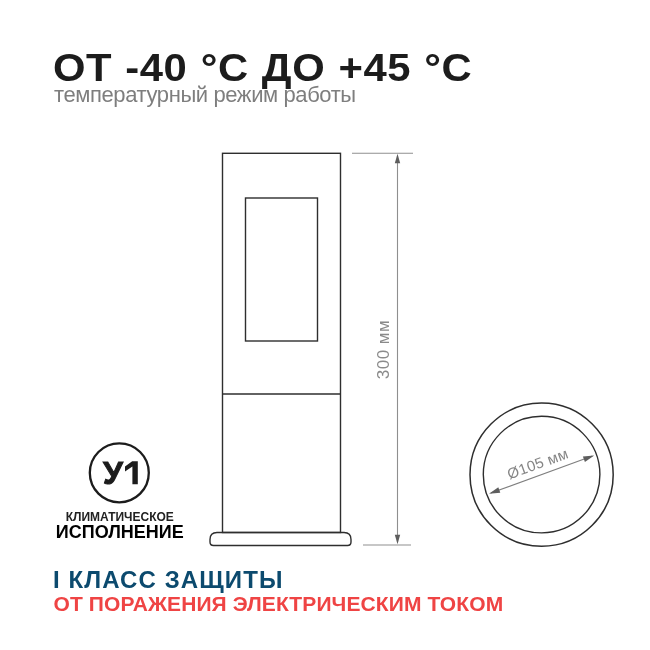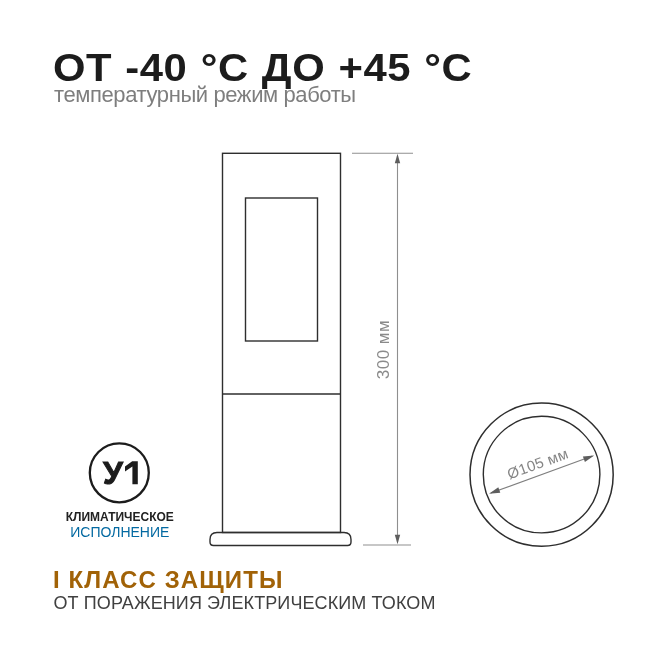--- a/index.html
+++ b/index.html
@@ -44,17 +44,17 @@
   </g>
   <text x="0" y="0" transform="translate(539.5,468.5) rotate(-20)" text-anchor="middle" font-size="15" fill="#858585" letter-spacing="0.3">Ø105 мм</text>
 
   <circle cx="119.3" cy="472.8" r="29.5" fill="none" stroke="#1c1c1c" stroke-width="2.3"></circle>
   <text x="113" y="484.2" text-anchor="middle" font-size="32" font-weight="bold" fill="#1c1c1c" stroke="#1c1c1c" stroke-width="1">У</text>
   <path d="M 137.8,484.2 L 137.8,461.2 L 132.2,461.2 L 125.0,466.6 L 125.0,471.6 L 132.4,466.4 L 132.4,484.2 Z" fill="#1c1c1c"></path>
 </svg>
 
 <div class="abs" id="klimat" style="left:0px;top:0px;width:239.6px;text-align:center;">
   <div style="position:absolute;left:0;top:509.8px;width:100%;font-size:12px;line-height:14px;font-weight:bold;color:#222222;letter-spacing:0px;">КЛИМАТИЧЕСКОЕ</div>
-  <div style="position:absolute;left:0;top:525px;width:100%;font-size:14px;line-height:14px;font-weight:normal;color:#0369a1;letter-spacing:0px;">ИСПОЛНЕНИЕ</div>
+  <div style="position:absolute;left:0;top:525px;width:100%;font-size:18px;line-height:14px;font-weight:bold;color:#000000;letter-spacing:0px;">ИСПОЛНЕНИЕ</div>
 </div>
 
-<div class="abs" id="b1" style="left:53px;top:568px;font-size:24px;line-height:24px;font-weight:bold;color:#a16207;letter-spacing:1.1px;">I КЛАСС ЗАЩИТЫ</div>
-<div class="abs" id="b2" style="left:53.5px;top:594px;font-size:18px;line-height:19px;font-weight:normal;color:#404040;letter-spacing:0.1px;">ОТ ПОРАЖЕНИЯ ЭЛЕКТРИЧЕСКИМ ТОКОМ</div>
+<div class="abs" id="b1" style="left:53px;top:568px;font-size:24px;line-height:24px;font-weight:bold;color:#0c4a6e;letter-spacing:1.1px;">I КЛАСС ЗАЩИТЫ</div>
+<div class="abs" id="b2" style="left:53.5px;top:594px;font-size:21px;line-height:19px;font-weight:bold;color:#ef4444;letter-spacing:0.1px;">ОТ ПОРАЖЕНИЯ ЭЛЕКТРИЧЕСКИМ ТОКОМ</div>
 
 </body></html>

